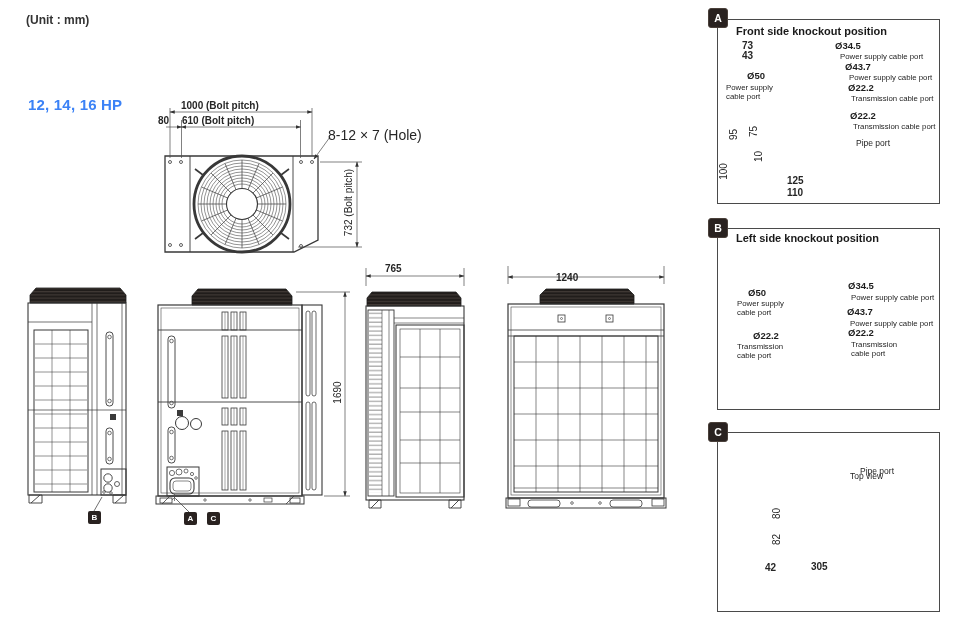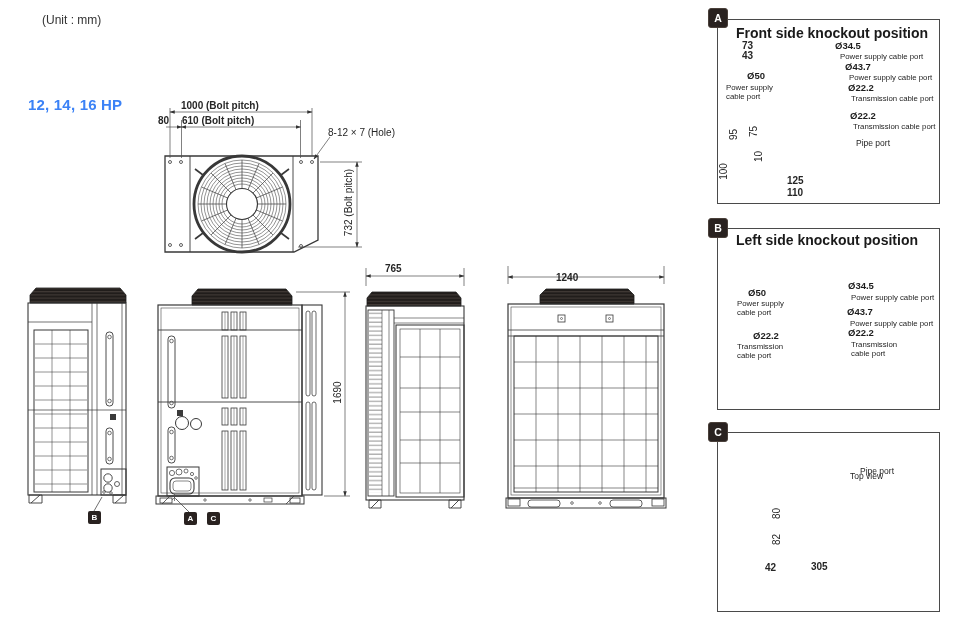--- a/index.html
+++ b/index.html
@@ -1,24 +1,24 @@
 <!DOCTYPE html>
 <html><head>
 <meta charset="utf-8">
 <style>
   html,body{margin:0;padding:0;background:#fff;}
   #stage{position:relative;width:956px;height:625px;background:#fff;overflow:hidden;
          font-family:"Liberation Sans",sans-serif;color:#222;}
   .abs{position:absolute;white-space:nowrap;}
   .note{font-size:12px;color:#333;}
   .model{font-size:15px;font-weight:700;color:#3b82f6;letter-spacing:.2px;}
-  .dim{font-size:10px;color:#262626;}
+  .dim{font-size:14px;color:#262626;}
   .dimc{font-size:10px;color:#262626;text-align:left;font-weight:bold;}
   .vdim{font-size:10px;color:#262626;text-align:center;transform:rotate(-90deg);transform-origin:center;}
-  .ptitle{font-size:14px;font-weight:700;color:#1a1a1a;}
+  .ptitle{font-size:11px;font-weight:700;color:#1a1a1a;}
   .dia{font-size:9.5px;font-weight:700;color:#1d1d1d;}
   .lbl{font-size:7.8px;color:#1d1d1d;}
   .panel{position:absolute;border:1.3px solid #4a4a4a;background:#fff;}
   .badge{position:absolute;width:18px;height:18px;background:#292220;color:#fff;border:1px solid #4a403a;
          border-radius:3px;font-size:10.5px;font-weight:700;display:flex;align-items:center;justify-content:center;}
   .mbadge{position:absolute;width:13px;height:13px;background:#292220;color:#fff;border-radius:2px;
           font-size:8px;font-weight:700;display:flex;align-items:center;justify-content:center;}
   svg{position:absolute;left:0;top:0;}
 </style>
 </head>
@@ -333,21 +333,21 @@
         <line x1="800" y1="574" x2="862" y2="574" marker-start="url(#ar)" marker-end="url(#ar)"></line>
       </g>
 
       <g stroke="#4a4a4a" stroke-width="0.65">
         <path d="M858,476 H898"></path>
         <line x1="858" y1="476" x2="842" y2="509" marker-end="url(#ar)"></line>
       </g>
     </g>
   </svg>
 
-  <span class="abs note" style="left:42px;top:13px;">(Unit : mm)</span>
+  <span class="abs note" style="left:26px;top:13px;font-weight:bold;">(Unit : mm)</span>
   <span class="abs model" style="left:28px;top:96px;">12, 14, 16 HP</span>
 
   <span class="abs dimc" style="left:181px;top:100px;width:120px;">1000 (Bolt pitch)</span>
   <span class="abs dimc" style="left:158px;top:115px;width:30px;">80</span>
   <span class="abs dimc" style="left:182px;top:115px;width:120px;">610 (Bolt pitch)</span>
   <span class="abs dim" style="left:328px;top:127px;">8-12 × 7 (Hole)</span>
   <span class="abs vdim" style="left:303px;top:197px;width:90px;">732 (Bolt pitch)</span>
 
   <span class="abs vdim" style="left:307px;top:387px;width:60px;">1690</span>
   <span class="abs dimc" style="left:385px;top:263px;width:60px;">765</span>

